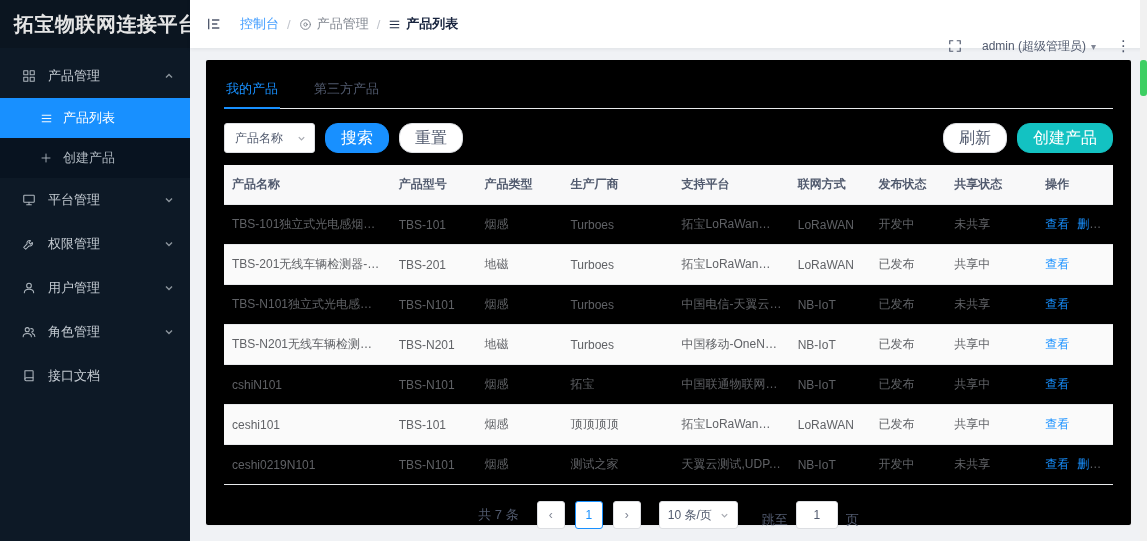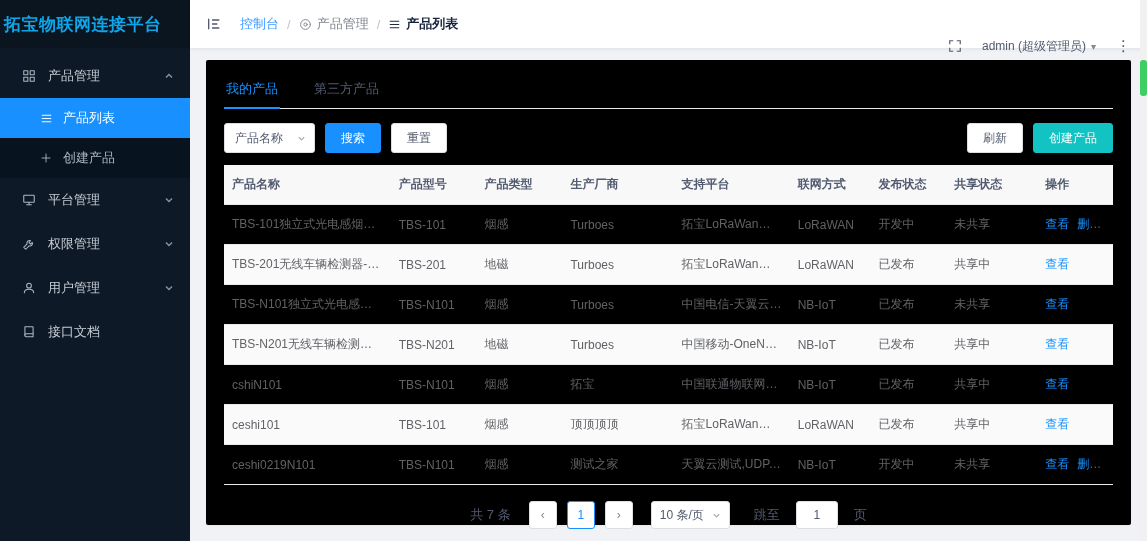--- a/index.html
+++ b/index.html
@@ -5,21 +5,21 @@
   * { box-sizing: border-box; margin: 0; padding: 0; }
   html, body { width: 1147px; height: 541px; overflow: hidden; }
   body {
     font-family: "Liberation Sans", "DejaVu Sans", sans-serif;
     font-size: 13px; color: #515a6e; background: #f0f2f5;
   }
   .app { display: flex; width: 100%; height: 100%; }
 
   
   .sidebar { width: 190px; background: #0d1926; flex-shrink: 0; display: flex; flex-direction: column; }
-  .logo { height: 48px; display: flex; align-items: center; padding: 0 4px; color: #0ea5e9; font-size: 17px; font-weight: bold; letter-spacing: .5px; background: #0b1520; white-space: nowrap; }
+  .logo { height: 48px; display: flex; align-items: center; padding: 0 14px; color: #e5e5e5; font-size: 20px; font-weight: bold; letter-spacing: .5px; background: #0b1520; white-space: nowrap; }
   .menu { padding-top: 6px; }
   .menu-item { height: 44px; display: flex; align-items: center; padding: 0 16px 0 22px; cursor: pointer; font-size: 13px; color: #c5ccd3; }
   .mi-icon { width: 16px; margin-right: 10px; display: flex; align-items: center; color: #aeb7bf; }
   .mi-label { flex: 1; }
   .mi-caret { color: #8b949c; display: flex; align-items: center; }
   .submenu { background: #081320; }
   .sub-item { height: 40px; display: flex; align-items: center; padding-left: 40px; color: #aeb7bf; font-size: 13px; cursor: pointer; }
   .sub-item.active { background: #1890ff; color: #ffffff; }
   .sub-item.active .si-icon { color: #ffffff; }
   .si-icon { width: 15px; margin-right: 8px; display: flex; align-items: center; color: #aeb7bf; }
@@ -45,40 +45,40 @@
   .tabs { display: flex; gap: 32px; border-bottom: 1px solid #e8eaec; padding-top: 14px; }
   .tab { padding: 6px 2px 10px; cursor: pointer; color: #515a6e; position: relative; font-size: 13px; }
   .tab.active { color: #1890ff; }
   .tab.active::after { content: ''; position: absolute; left: 0; right: 0; bottom: -1px; height: 2px; background: #1890ff; }
 
   .filter-bar { display: flex; align-items: center; padding: 14px 0 12px; gap: 10px; }
   .select { border: 1px solid #dcdee2; border-radius: 3px; height: 30px; display: flex; align-items: center; padding: 0 8px 0 10px; gap: 14px; font-size: 12px; color: #515a6e; background: #fff; cursor: pointer; }
   .select .chev { color: #a8abb2; display: flex; }
   .kw-input { width: 172px; height: 30px; border: 1px solid #dcdee2; border-radius: 3px; padding: 0 8px; font-size: 12px; color: #515a6e; outline: none; }
   .kw-input::placeholder { color: #c0c4cc; }
-  .btn { height: 30px; padding: 0 15px; border: 1px solid #dcdee2; background: #fff; border-radius: 3px; font-size: 12px; color: #515a6e; cursor: pointer; font-family: inherit; }
+  .btn { height: 30px; padding: 0 15px; border: 1px solid #dcdee2; background: #fff; border-radius: 13px; font-size: 16px; color: #515a6e; cursor: pointer; font-family: inherit; }
   .btn.primary { background: #1890ff; border-color: #1890ff; color: #fff; }
   .btn.teal { background: #13c2c2; border-color: #13c2c2; color: #fff; }
   .spacer { flex: 1; }
 
   
   table { width: 100%; border-collapse: collapse; table-layout: fixed; font-size: 12px; }
   thead th { background: #f8f8f9; text-align: left; padding: 11px 8px; color: #515a6e; font-weight: bold; border-bottom: 1px solid #e8eaec; white-space: nowrap; overflow: hidden; }
   tbody td { padding: 11px 8px; border-bottom: 1px solid #e8eaec; color: #606266; white-space: nowrap; overflow: hidden; text-overflow: ellipsis; }
   tbody tr:nth-child(even) { background: #fafafa; }
   a.op { color: #1890ff; text-decoration: none; margin-right: 8px; cursor: pointer; }
 
   
   .pagination { display: flex; align-items: center; justify-content: center; gap: 10px; padding: 16px 0; font-size: 13px; color: #515a6e; }
   .pg-total { margin-right: 8px; }
   .pg-btn { width: 28px; height: 28px; border: 1px solid #dcdee2; border-radius: 3px; display: flex; align-items: center; justify-content: center; background: #fff; color: #808695; cursor: pointer; font-size: 12px; }
   .pg-btn.active { border-color: #1890ff; color: #1890ff; }
   .pg-select { height: 28px; border: 1px solid #dcdee2; border-radius: 3px; display: flex; align-items: center; padding: 10px 8px; gap: 8px; background: #fff; font-size: 12px; color: #515a6e; cursor: pointer; margin-left: 8px; }
   .pg-select .chev { color: #a8abb2; display: flex; }
-  .jump { display: flex; align-items: center; gap: 16px; margin-left: 14px; }
+  .jump { display: flex; align-items: flex-end; gap: 8px; margin-left: 14px; }
   .jump-input { width: 42px; height: 28px; border: 1px solid #dcdee2; border-radius: 3px; text-align: center; font-size: 12px; color: #515a6e; outline: none; }
 
   
   .scroll-track { position: fixed; right: 0; top: 0; width: 7px; height: 100%; background: #f1f1f1; z-index: 10; }
   .scroll-thumb { position: absolute; top: 60px; right: 0; width: 7px; height: 36px; background: #3ecf63; border-radius: 3px; cursor: pointer; }
 
   svg { display: block; }
 </style>
 </head>
 <body>
@@ -150,20 +150,35 @@
           </span>
         </div>
         <div class="menu-item">
           <span class="mi-icon">
             <svg width="14" height="14" viewBox="0 0 24 24" fill="none" stroke="currentColor" stroke-width="1.8" stroke-linecap="round" stroke-linejoin="round">
               <circle cx="12" cy="8" r="4"></circle>
               <path d="M4 20c0-4 4-6 8-6s8 2 8 6"></path>
             </svg>
           </span>
           <span class="mi-label">用户管理</span>
+          <span class="mi-caret">
+            <svg width="10" height="10" viewBox="0 0 10 10" fill="none" stroke="currentColor" stroke-width="1.4">
+              <path d="M2 3.5l3 3 3-3"></path>
+            </svg>
+          </span>
+        </div>
+        <div class="menu-item">
+          <span class="mi-icon">
+            <svg width="14" height="14" viewBox="0 0 24 24" fill="none" stroke="currentColor" stroke-width="1.8" stroke-linecap="round" stroke-linejoin="round">
+              <circle cx="9" cy="8" r="3.5"></circle>
+              <path d="M2 20c0-3.5 3-5.5 7-5.5s7 2 7 5.5"></path>
+              <path d="M16.5 12.2a3 3 0 1 0-1.5-5.7M18 14.8c2.4.6 4 2.2 4 4.7"></path>
+            </svg>
+          </span>
+          <span class="mi-label">角色管理</span>
           <span class="mi-caret">
             <svg width="10" height="10" viewBox="0 0 10 10" fill="none" stroke="currentColor" stroke-width="1.4">
               <path d="M2 3.5l3 3 3-3"></path>
             </svg>
           </span>
         </div>
         <div class="menu-item">
           <span class="mi-icon">
             <svg width="14" height="14" viewBox="0 0 24 24" fill="none" stroke="currentColor" stroke-width="1.8" stroke-linecap="round" stroke-linejoin="round">
               <path d="M5 3h13a1 1 0 0 1 1 1v16H7a2 2 0 0 1-2-2V3z"></path>

